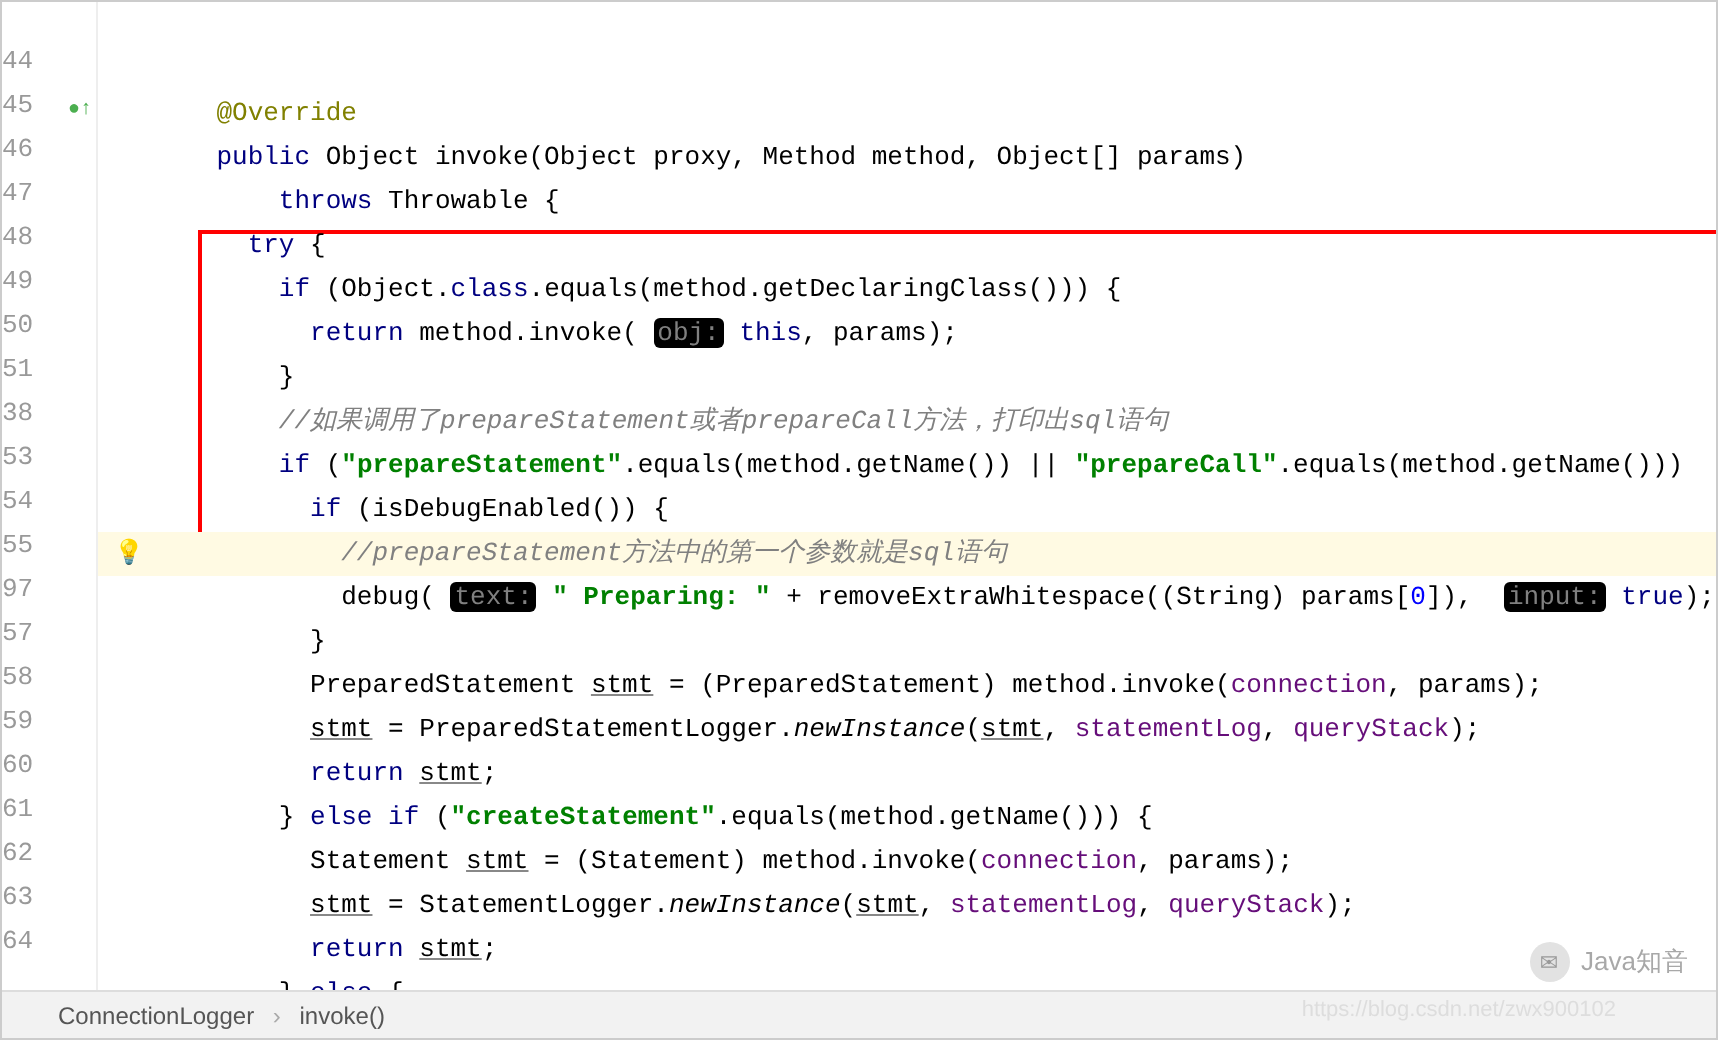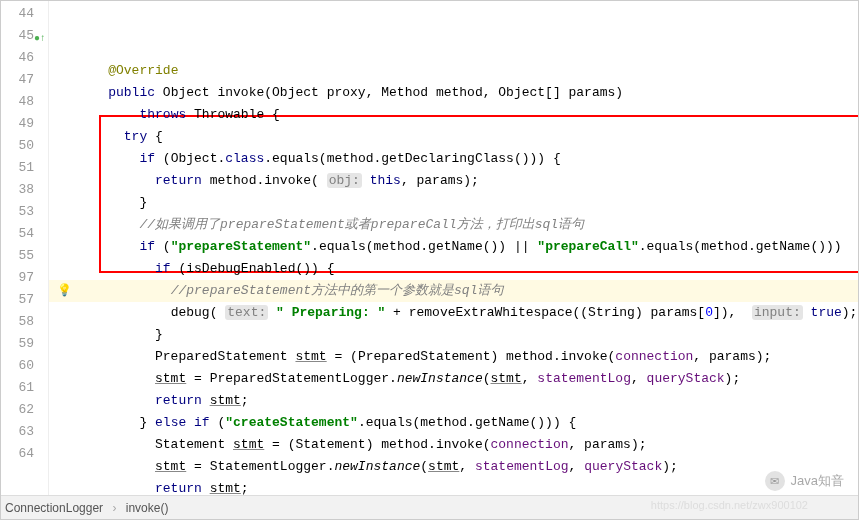--- a/index.html
+++ b/index.html
@@ -15,57 +15,57 @@
   }
   .editor {
     display: flex;
     height: calc(100% - 24px);
     overflow: hidden;
   }
   .gutter {
     width: 48px;
     background: #fff;
     border-right: 1px solid #eee;
-    text-align: right;
+    text-align: left;
     color: #999;
-    padding-top: 2px;
+    padding-top: 19px;
     flex-shrink: 0;
   }
   .gutter .ln {
     height: 22px;
     line-height: 22px;
     padding-right: 14px;
     position: relative;
   }
   .ln .marker {
     position: absolute;
     right: 2px;
     top: 3px;
     font-size: 10px;
   }
   .code {
     flex: 1;
-    padding-top: 14px;
+    padding-top: 0;
     position: relative;
     white-space: pre;
   }
   .line {
     height: 22px;
     line-height: 22px;
     padding-left: 28px;
     position: relative;
   }
   .line.hl-caret { background: #fffae3; }
   .kw { color: #000080; font-weight: normal; }
   .str { color: #008000; font-weight: bold; }
   .ann { color: #808000; }
   .num { color: #0000ff; }
   .fld { color: #660e7a; font-weight: normal; }
   .cmnt { color: #808080; font-style: italic; }
-  .hint { color: #808080; background: #e5e5e5; border-radius: 3px; padding: 0 2px; font-style: normal; }
+  .hint { color: #808080; background: #000000; border-radius: 3px; padding: 0 2px; font-style: normal; }
   .mthd { font-style: italic; }
   .under { text-decoration: underline; text-decoration-color: #888; }
   .redbox {
     position: absolute;
     border: 2px solid #ff0000;
     pointer-events: none;
     left: 50px;
     top: 114px;
     width: 802px;
     height: 158px;
@@ -77,21 +77,21 @@
     font-size: 12px;
   }
   .breadcrumb {
     height: 24px;
     line-height: 24px;
     background: #f2f2f2;
     border-top: 1px solid #ddd;
     font-family: "Segoe UI", Arial, sans-serif;
     font-size: 12px;
     color: #555;
-    padding-left: 4px;
+    padding-left: 28px;
   }
   .crumb-sep { color: #aaa; margin: 0 6px; }
   .watermark {
     position: absolute;
     right: 14px;
     bottom: 28px;
     color: #999;
     font-family: "Segoe UI", Arial, sans-serif;
     font-size: 13px;
     opacity: .85;

